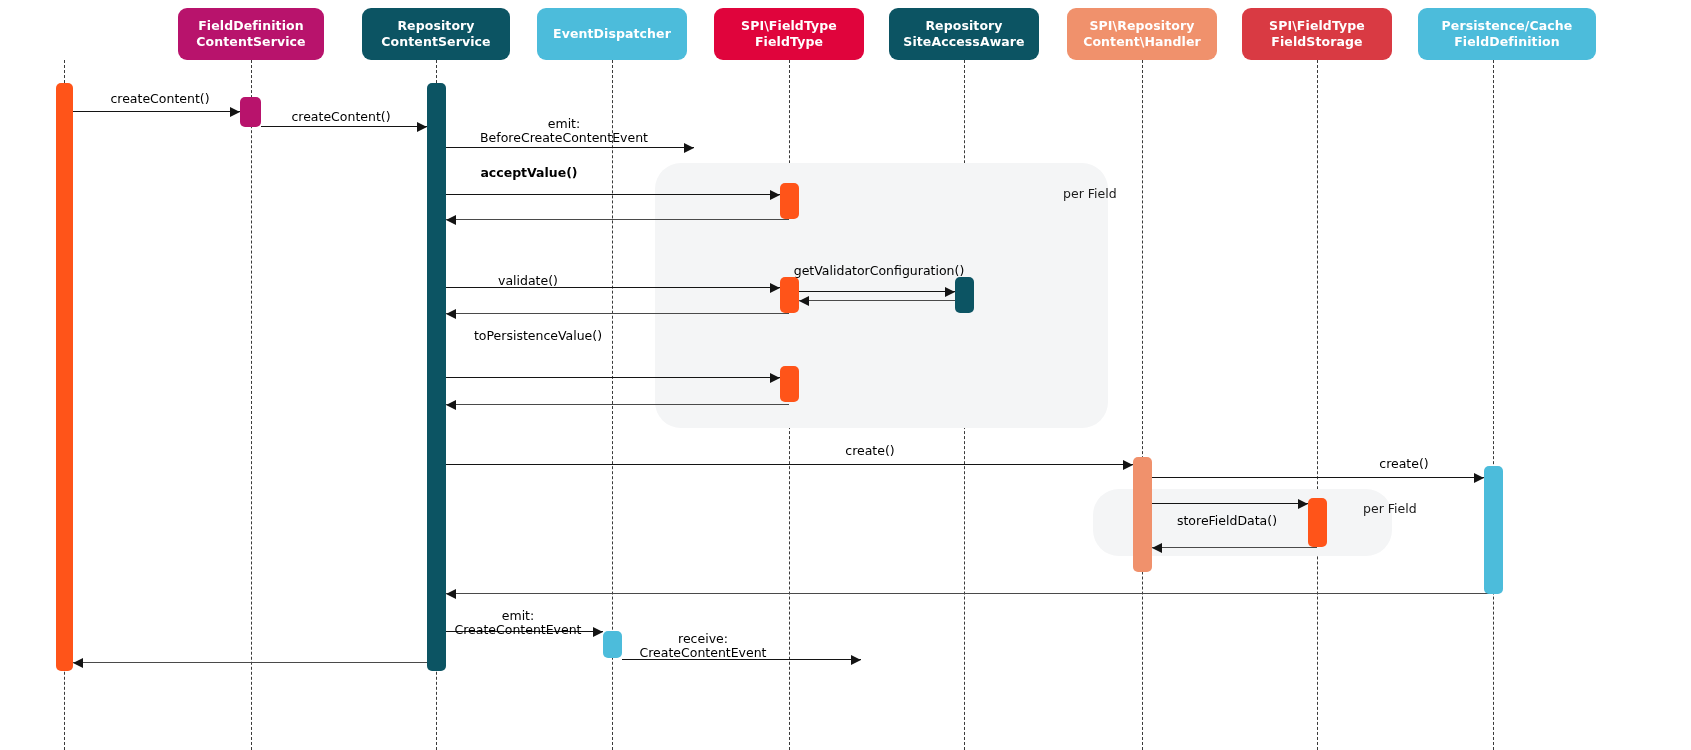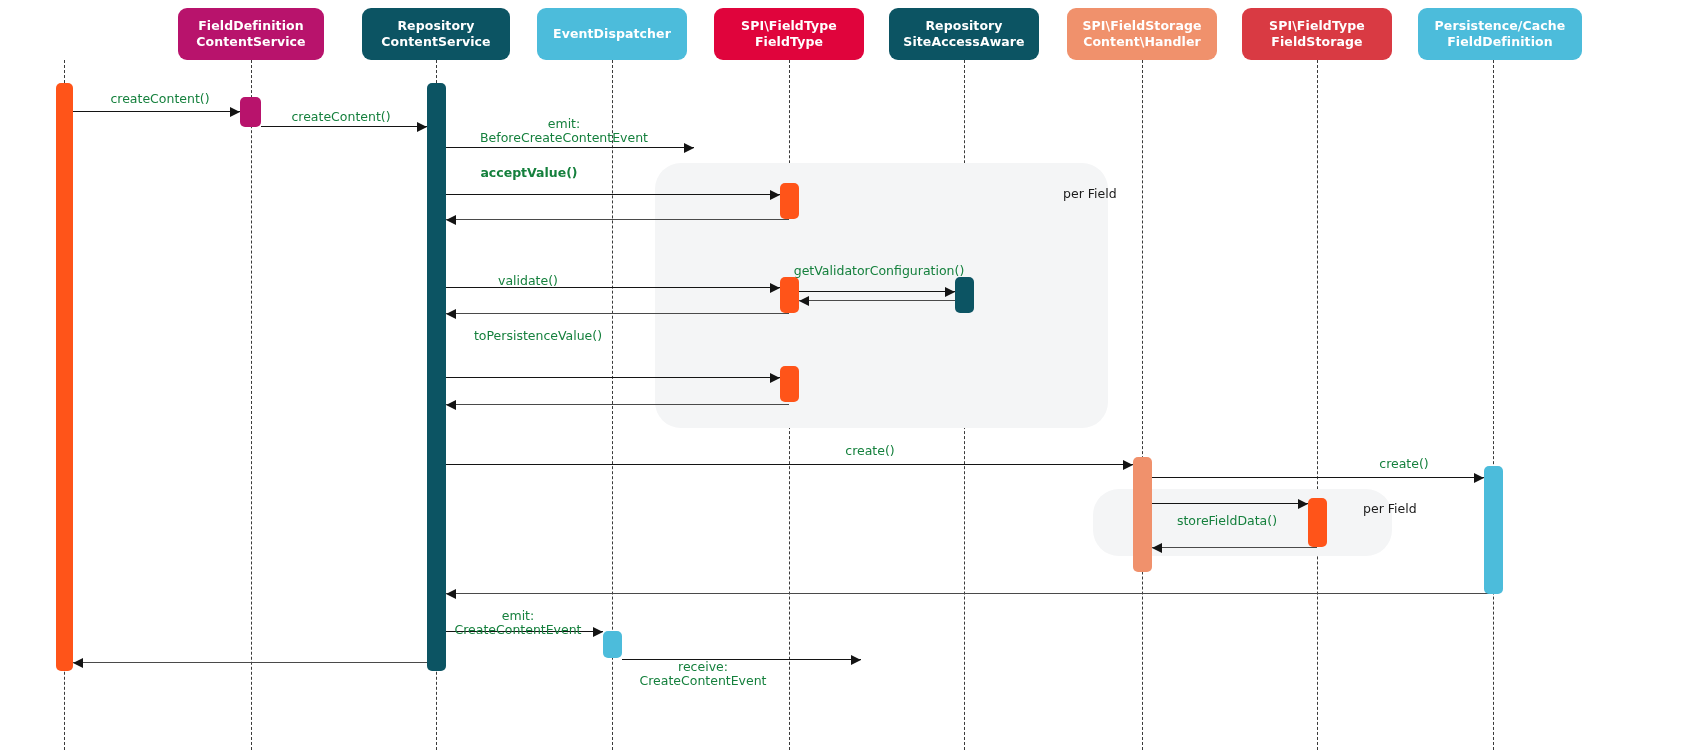--- a/index.html
+++ b/index.html
@@ -67,21 +67,21 @@
     width:0;height:0;
     border-top:5px solid transparent;
     border-bottom:5px solid transparent;
   }
   .arrowhead.right{border-left:10px solid #141414;}
   .arrowhead.left{border-right:10px solid #141414;}
   .msg-label{
     position:absolute;
     font-size:12.5px;
     line-height:1.12;
-    color:#15803d;
+    color:#000000;
     text-align:center;
     white-space:nowrap;
     transform:translateX(-50%);
   }
   .msg-label .ln{display:block;}
 </style>
 </head>
 <body>
 
 <div id="stage">
@@ -162,21 +162,21 @@
     <div class="msg ret" style="left: 446px; top: 593px; width: 1047px;"></div>
     <div class="arrowhead left" style="left: 446px; top: 588.5px;"></div>
     <div class="msg" style="left: 446px; top: 631px; width: 157px;"></div>
     <div class="arrowhead right" style="left: 593px; top: 626.5px;"></div>
     <div class="msg-label" style="left: 518px; top: 609px;">
       <span class="ln">emit:</span>
       <span class="ln">CreateContentEvent</span>
     </div>
     <div class="msg" style="left: 622px; top: 659px; width: 239px;"></div>
     <div class="arrowhead right" style="left: 851px; top: 654.5px;"></div>
-    <div class="msg-label" style="left: 703px; top: 632px; margin-top: 28px;">
+    <div class="msg-label" style="left: 703px; top: 632px;">
       <span class="ln">receive:</span>
       <span class="ln">CreateContentEvent</span>
     </div>
     <div class="msg ret" style="left: 73px; top: 662px; width: 363px;"></div>
     <div class="arrowhead left" style="left: 73px; top: 657.5px;"></div>
     <div class="activation" style="left: 56px; top: 83px; width: 17px; height: 588px; background: rgb(255, 84, 25);"></div>
     <div class="activation" style="left: 240px; top: 97px; width: 21px; height: 30px; background: rgb(184, 19, 108);"></div>
     <div class="activation" style="left: 427px; top: 83px; width: 19px; height: 588px; background: rgb(12, 84, 99);"></div>
     <div class="activation" style="left: 780px; top: 183px; width: 19px; height: 36px; background: rgb(255, 84, 25);"></div>
     <div class="activation" style="left: 780px; top: 277px; width: 19px; height: 36px; background: rgb(255, 84, 25);"></div>
@@ -199,24 +199,24 @@
     </div>
     <div class="actor-box" style="left: 714px; top: 8px; width: 150px; height: 52px; background: rgb(224, 4, 60);">
       <span class="ln">SPI\FieldType</span>
       <span class="ln">FieldType</span>
     </div>
     <div class="actor-box" style="left: 889px; top: 8px; width: 150px; height: 52px; background: rgb(12, 84, 99);">
       <span class="ln">Repository</span>
       <span class="ln">SiteAccessAware</span>
     </div>
     <div class="actor-box" style="left: 1067px; top: 8px; width: 150px; height: 52px; background: rgb(240, 145, 108);">
-      <span class="ln">SPI\FieldStorage</span>
+      <span class="ln">SPI\Repository</span>
       <span class="ln">Content\Handler</span>
     </div>
     <div class="actor-box" style="left: 1242px; top: 8px; width: 150px; height: 52px; background: rgb(217, 58, 67);">
       <span class="ln">SPI\FieldType</span>
       <span class="ln">FieldStorage</span>
     </div>
-    <div class="actor-box" style="left: 1418px; top: 8px; width: 164px; height: 52px; background: rgb(76, 188, 219); font-weight: 700;">
+    <div class="actor-box" style="left: 1418px; top: 8px; width: 178px; height: 52px; background: rgb(76, 188, 219); font-weight: 700;">
       <span class="ln">Persistence/Cache</span>
       <span class="ln">FieldDefinition</span>
     </div>
   </div>
 
 </body></html>

